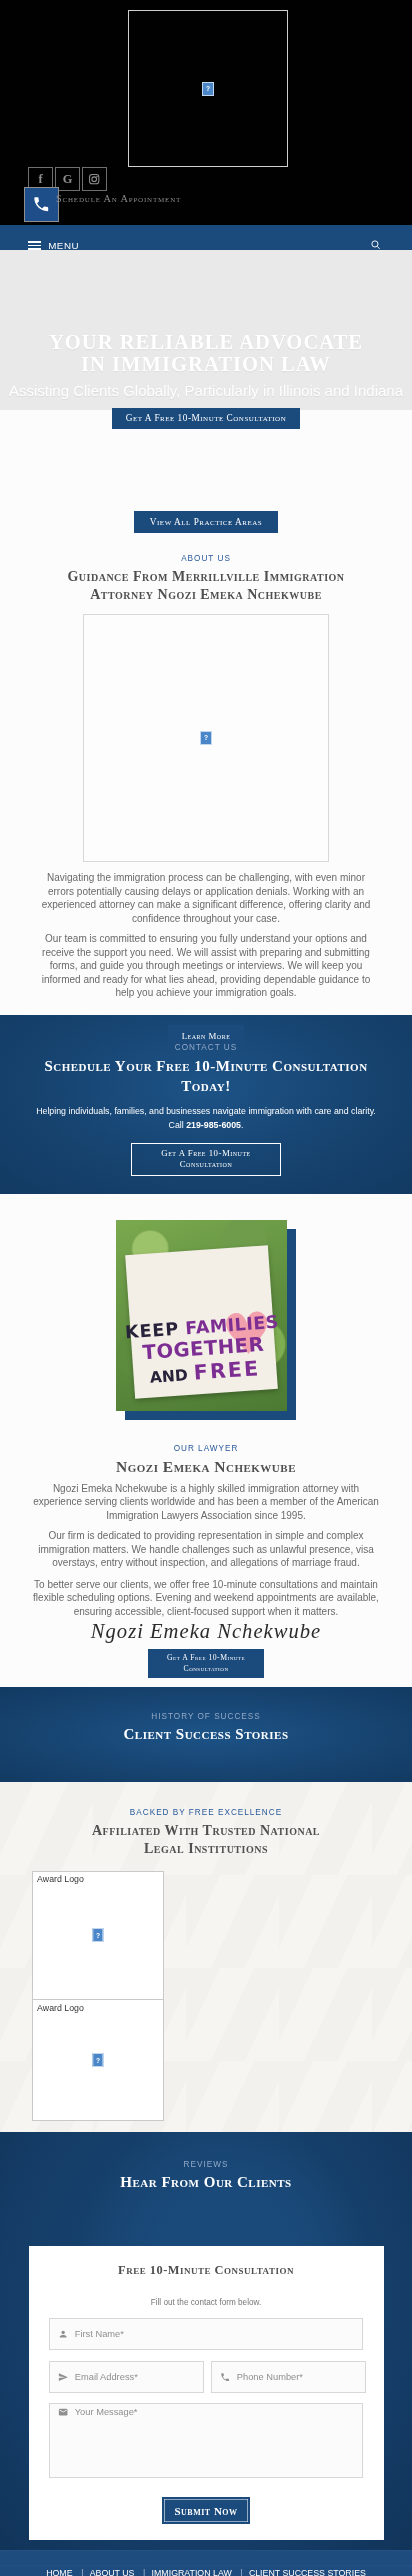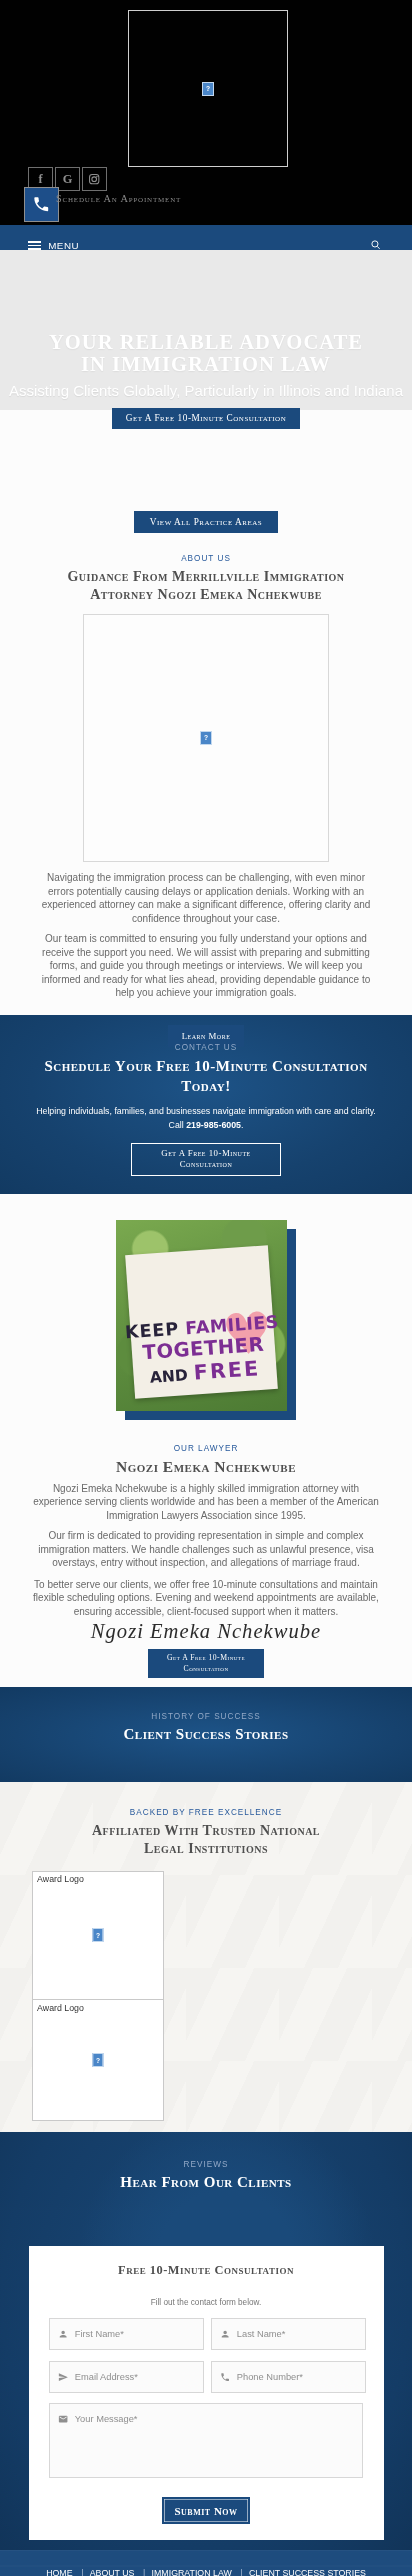--- a/index.html
+++ b/index.html
@@ -141,21 +141,21 @@
   .form-title { font-size:12.4px; }
   .form-sub { margin-top:18.5px; color:#777; font-size:8.2px; }
   .form-row { display:flex; gap:7.2px; margin-top:11.3px; }
   .form-row + .form-row { margin-top:10.3px; }
   .field { flex:1; height:32px; background:#fbfbfb; border:0.5px solid #d7d7d7;
            display:flex; align-items:center; padding:0 8.2px; gap:6.2px; }
   .field svg { width:10.3px; height:10.3px; fill:#8f8f8f; flex:none; }
   .field input, .field textarea { border:none; background:transparent; flex:1; font-size:9.3px;
            color:#444; outline:none; font-family:"Liberation Sans", sans-serif; }
   .field input::placeholder, .field textarea::placeholder { color:#8f8f8f; }
-  .field-msg { height:75px; align-items:flex-start; padding-top:10px; margin-top:10.3px; }
+  .field-msg { height:75px; align-items:flex-start; padding-top:3px; margin-top:10.3px; }
   .field-msg textarea { resize:none; height:57px; }
   .btn-submit { margin-top:19px; width:88px; height:27px; font-size:11px; font-weight:bold;
                 box-shadow:inset 0 0 0 2.1px #1B4A7D, inset 0 0 0 2.6px #fff; }
 
   
   .footer { height:545px; color:#fff; text-align:center; padding-top:15.5px;
             background-color:#1E4C7E;
             background-image:linear-gradient(rgba(255,255,255,0.035) 0.5px, transparent 0.5px),
                              linear-gradient(90deg, rgba(255,255,255,0.025) 0.5px, transparent 0.5px);
             background-size:33px 15.5px; }
@@ -298,26 +298,20 @@
     <h3 class="section-title form-title">Free 10-Minute Consultation</h3>
     <div class="form-sub">Fill out the contact form below.</div>
 
     <div class="form-row">
       <label class="field">
         <svg viewBox="0 0 24 24">
             <path d="M12 12c2.21 0 4-1.79 4-4s-1.79-4-4-4-4 1.79-4 4 1.79 4 4 4zm0 2c-2.67 0-8 1.34-8 4v2h16v-2c0-2.66-5.33-4-8-4z"></path>
           </svg>
         <input placeholder="First Name*" style="">
       </label>
-      <label class="field">
-        <svg viewBox="0 0 24 24">
-            <path d="M12 12c2.21 0 4-1.79 4-4s-1.79-4-4-4-4 1.79-4 4 1.79 4 4 4zm0 2c-2.67 0-8 1.34-8 4v2h16v-2c0-2.66-5.33-4-8-4z"></path>
-          </svg>
-        <input placeholder="Last Name*" style="">
-      </label>
     </div>
     <div class="form-row">
       <label class="field">
         <svg viewBox="0 0 24 24">
             <path d="M2.01 21L23 12 2.01 3 2 10l15 2-15 2z"></path>
           </svg>
         <input placeholder="Email Address*" style="">
       </label>
       <label class="field">
         <svg viewBox="0 0 24 24">

